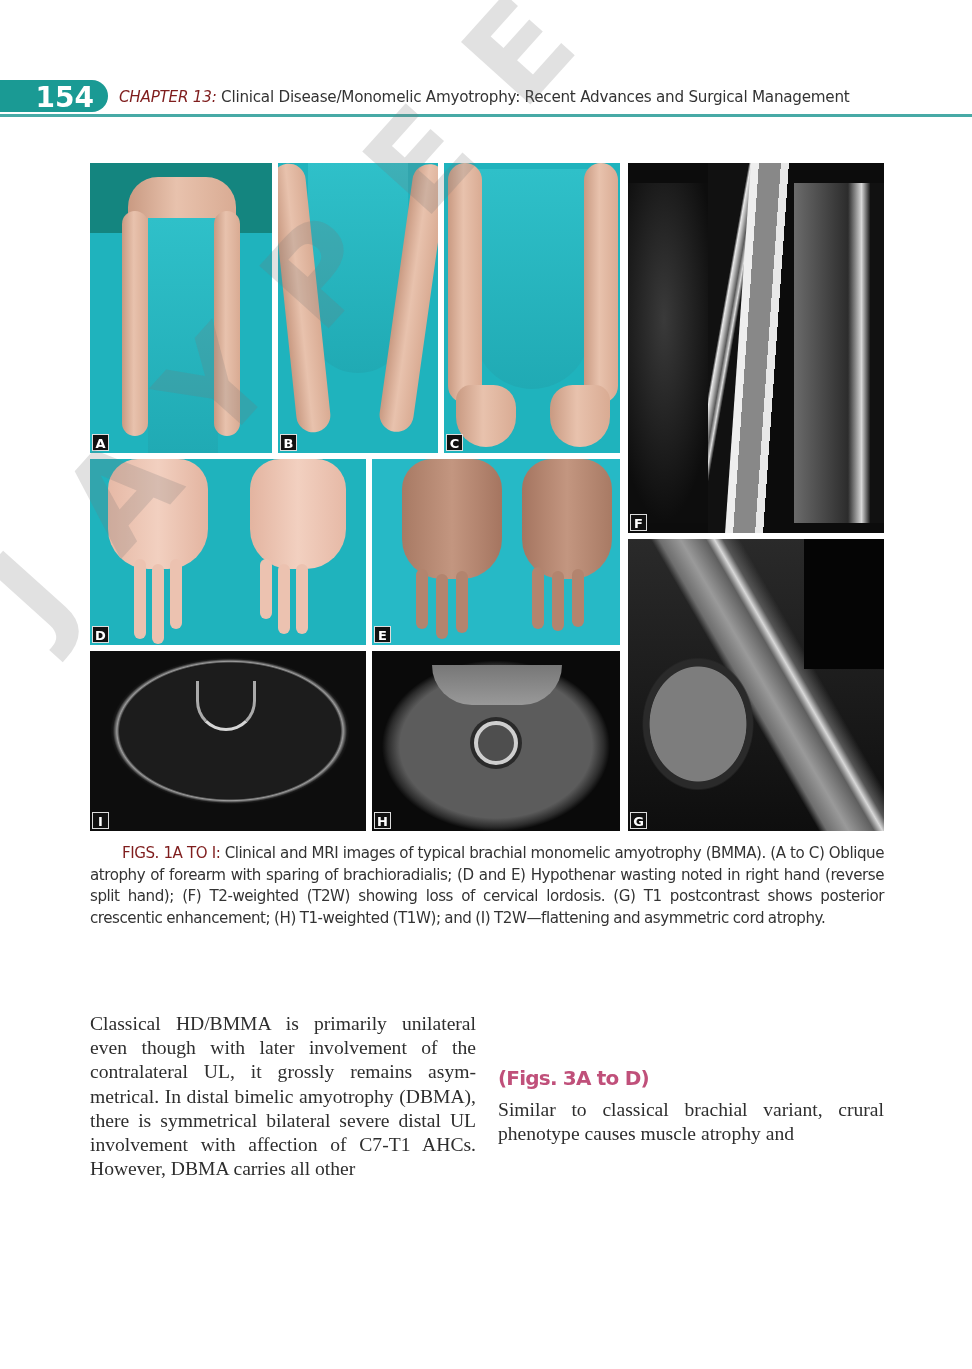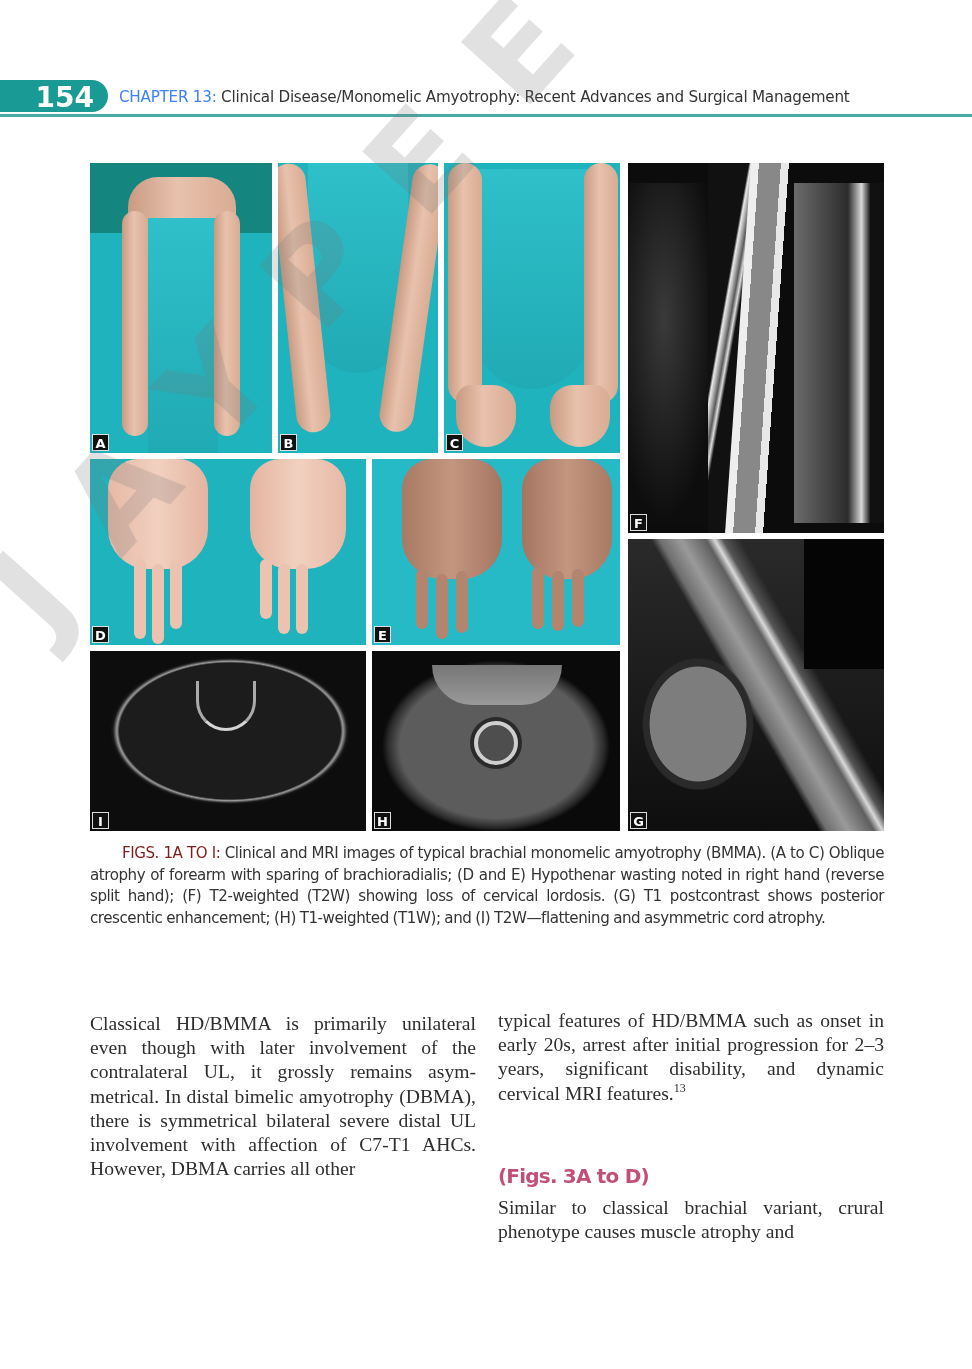--- a/index.html
+++ b/index.html
@@ -12,21 +12,21 @@
       position: absolute; left: 0; top: 0; width: 108px; height: 32px;
       background: #1a9a94; border-radius: 0 18px 18px 0;
       color: #fff; font-family: "DejaVu Sans", sans-serif; font-weight: bold;
       font-size: 28px; line-height: 36px; text-align: right; padding-right: 14px;
     }
     .header-rule { position: absolute; left: 0; top: 34px; width: 972px; height: 3px; background: #47aaa6; }
     .running-head {
       position: absolute; left: 119px; top: 8px; font-family: "DejaVu Sans", sans-serif;
       font-size: 15.2px; color: #333; letter-spacing: -0.25px; white-space: nowrap;
     }
-    .running-head .chap { color: #3b82f6; }
+    .running-head .chap { color: #7f1d1d; font-style: italic; }
 
     
     .figure { position: absolute; left: 90px; top: 163px; width: 794px; height: 668px; background: #fff; }
     .panel { position: absolute; overflow: hidden; }
     .panel-label {
       position: absolute; left: 2px; bottom: 2px; width: 17px; height: 17px;
       background: #111; color: #fff; font-family: "DejaVu Sans", sans-serif; font-weight: bold;
       font-size: 13px; line-height: 17px; text-align: center; border: 1px solid #ddd;
     }
 
@@ -218,21 +218,20 @@
 <p class="caption">
   <span class="cap-label">FIGS. 1A TO I:</span>
   <span>Clinical and MRI images of typical brachial monomelic amyotrophy (BMMA). (A to C) Oblique atrophy of forearm with sparing of brachioradialis; (D and E) Hypothenar wasting noted in right hand (reverse split hand); (F) T2-weighted (T2W) showing loss of cervical lordosis. (G) T1 postcontrast shows posterior crescentic enhancement; (H) T1-weighted (T1W); and (I) T2W—flattening and asymmetric cord atrophy.</span>
 </p>
 
 <div class="col col-left">
   <p class="body-text">Classical HD/BMMA is primarily unilateral even though with later involvement of the contralateral UL, it grossly remains asym­metrical. In distal bimelic amyotrophy (DBMA), there is symmetrical bilateral severe distal UL involvement with affection of C7-T1 AHCs. However, DBMA carries all other</p>
 </div>
 
 <div class="col col-right">
-  <p class="body-text p1"><span>typical features of HD/BMMA such as onset in early 20s, arrest after initial progression for 2–3 years, significant disability, and dynamic cervical MRI features.</span><sup>13</sup></p>
   <h2 class="section-heading">
     <br>
     <span>(Figs. 3A to D)</span>
   </h2>
   <p class="body-text p2">Similar to classical brachial variant, crural phenotype causes muscle atrophy and</p>
 </div>
 
 <div class="watermark">JAYPEE BROTHERS</div>
 
 </body></html>

